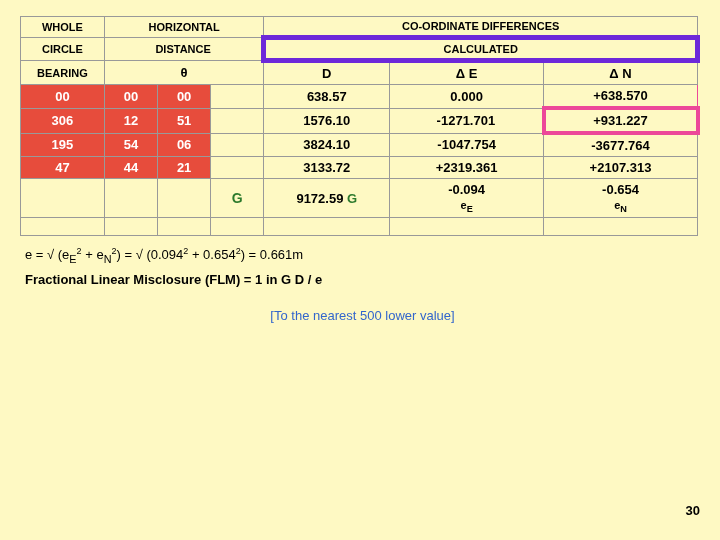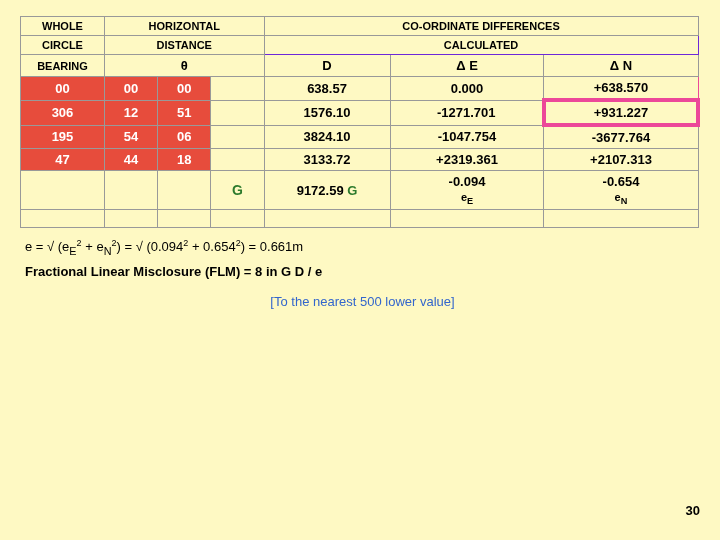--- a/index.html
+++ b/index.html
@@ -61,21 +61,21 @@
     }
 
     .formula-line {
       font-size: 13px;
     }
 
     .blue-text {
       color: #3366cc;
       text-align: center;
       font-size: 13px;
-      margin-top: 8px;
+      margin-top: 14px;
     }
 
     .page-num {
       position: absolute;
       bottom: 22px;
       right: 20px;
       font-size: 13px;
       font-weight: bold;
     }
 
@@ -109,21 +109,21 @@
       <tbody>
           <tr>
         <td style="border:1px solid #999; font-size:11px; font-weight:bold;">WHOLE</td>
         <td colspan="3" style="border:1px solid #999; font-size:11px; font-weight:bold;">HORIZONTAL</td>
         <td colspan="3" style="border:1px solid #999; font-size:11px; font-weight:bold;">CO-ORDINATE DIFFERENCES</td>
       </tr>
 
       <tr>
         <td style="border:1px solid #999; font-size:11px; font-weight:bold;">CIRCLE</td>
         <td colspan="3" style="border:1px solid #999; font-size:11px; font-weight:bold;">DISTANCE</td>
-        <td colspan="3" style="border:1px solid #6d28d9; font-size:11px; font-weight:bold;">CALCULATED</td>
+        <td colspan="3" style="border:5px solid #6d28d9; font-size:11px; font-weight:bold;">CALCULATED</td>
       </tr>
 
       <tr>
         <td style="border:1px solid #999; font-size:11px; font-weight:bold;">BEARING</td>
         <td colspan="3" style="border:1px solid #999; font-size:13px; font-weight:bold;">θ</td>
         <td style="border:1px solid #999; font-size:13px; font-weight:bold;">D</td>
         <td style="border:1px solid #999; font-size:13px; font-weight:bold;">Δ E</td>
         <td style="border:1px solid #999; font-size:13px; font-weight:bold;margin-top:12px;">Δ N</td>
       </tr>
 
@@ -153,21 +153,21 @@
         <td class="red-box data-value">06</td>
         <td style="border:1px solid #999;" class="data-value"></td>
         <td style="border:1px solid #999;" class="data-value">3824.10</td>
         <td style="border:1px solid #999;" class="data-value">-1047.754</td>
         <td style="border:1px solid #999;" class="data-value">-3677.764</td>
       </tr>
 
       <tr>
         <td class="red-box data-value">47</td>
         <td class="red-box data-value">44</td>
-        <td class="red-box data-value">18</td>
+        <td class="red-box data-value">21</td>
         <td style="border:1px solid #999;" class="data-value"></td>
         <td style="border:1px solid #999;" class="data-value">3133.72</td>
         <td style="border:1px solid #999;" class="data-value">+2319.361</td>
         <td style="border:1px solid #999;" class="data-value">+2107.313</td>
       </tr>
 
       <tr>
         <td style="border:1px solid #999;"></td>
         <td style="border:1px solid #999;"></td>
         <td style="border:1px solid #999;"></td>
@@ -195,21 +195,21 @@
 
     </tbody>
       </table>
   </div>
 
   <div class="formula-section">
     <div class="formula-line">
       e = √ (e<sub>E</sub><sup>2</sup> + e<sub>N</sub><sup>2</sup>)  =  √ (0.094<sup>2</sup> + 0.654<sup>2</sup>)  =  0.661m
     </div>
     <div class="formula-line">
-      <strong>Fractional Linear Misclosure (FLM)  =  8 in G D / e</strong>
+      <strong>Fractional Linear Misclosure (FLM)  =  1 in G D / e</strong>
     </div>
     <div class="blue-text">
       [To the nearest 500 lower value]
     </div>
   </div>
 
 </div>
 
 <div class="page-num">30</div>
 

